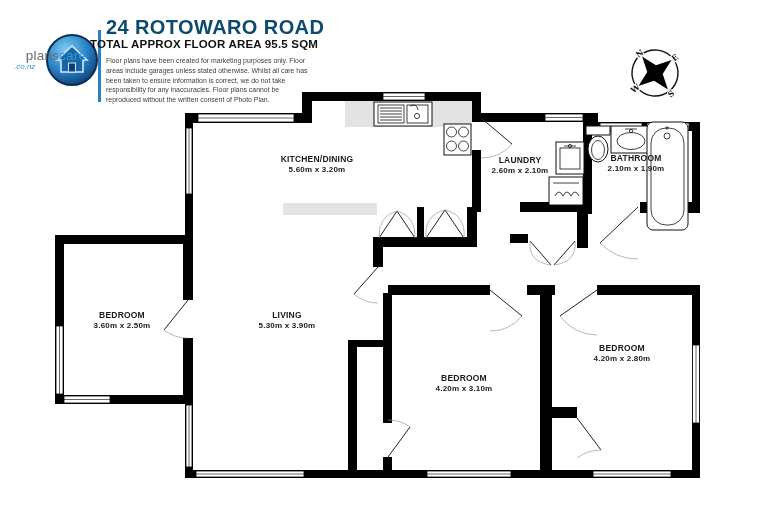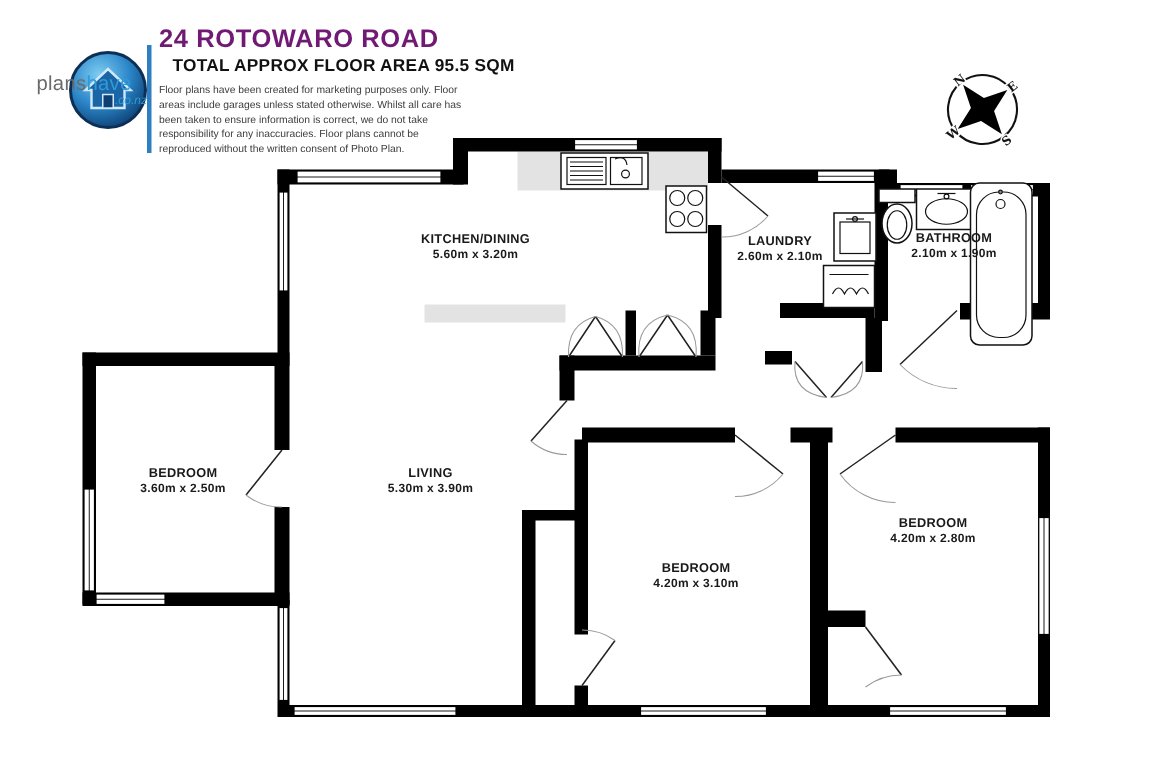--- a/index.html
+++ b/index.html
@@ -1,29 +1,29 @@
 <!DOCTYPE html>
 <html><head>
 <meta charset="utf-8">
 <style>
   html,body{margin:0;padding:0;background:#ffffff;}
   #stage{position:relative;width:768px;height:512px;background:#ffffff;overflow:hidden;
          font-family:"Liberation Sans",sans-serif;}
   #brand-line{position:absolute;left:98px;top:30px;width:3px;height:72px;background:#2d7fc1;}
-  #title{position:absolute;left:106px;top:16px;font-size:17px;font-weight:bold;color:#701a75;
+  #title{position:absolute;left:106px;top:16px;font-size:20px;font-weight:bold;color:#0c4a6e;
          letter-spacing:.4px;}
-  #subtitle{position:absolute;left:115px;top:38px;font-size:11.5px;font-weight:bold;color:#111;
+  #subtitle{position:absolute;left:90px;top:38px;font-size:11.5px;font-weight:bold;color:#111;
          letter-spacing:.2px;}
   #disclaimer{position:absolute;left:106px;top:56px;width:230px;font-size:6.9px;line-height:1.42;
          color:#3c3c3c;}
   #disclaimer span{display:block;}
   #logo-word{position:absolute;left:14px;top:48px;width:84px;text-align:center;font-size:13.5px;
          color:#6b6b6b;letter-spacing:.2px;}
   #logo-word .plan{color:#2e9bd6;}
-  #logo-domain{position:absolute;left:14px;top:62px;width:84px;text-align:right;font-size:8px;
+  #logo-domain{position:absolute;left:14px;top:62px;width:84px;font-size:8px;
          color:#2e9bd6;font-style:italic;}
   .logo-box{position:absolute;left:30px;top:34px;width:84px;height:76px;}
   svg text{font-family:"Liberation Sans",sans-serif;}
   .room-name,.room-dims{font-weight:bold;fill:#1a1a1a;letter-spacing:.2px;}
   .room-name{font-size:8.5px;}
   .room-dims{font-size:8px;}
   .wall{fill:#000;}
   .win{fill:#fff;stroke:#000;stroke-width:0.8;}
   .winline{stroke:#000;stroke-width:0.6;}
   .leaf{stroke:#222;stroke-width:1;fill:none;}
@@ -46,21 +46,21 @@
           <stop offset="0%" stop-color="#7ecdf2"></stop>
           <stop offset="55%" stop-color="#2a85c8"></stop>
           <stop offset="100%" stop-color="#0d3f72"></stop>
         </radialGradient>
       </defs>
       <circle cx="42" cy="26" r="25" fill="url(#lg)" stroke="#0d2f55" stroke-width="2"></circle>
       <polygon points="42,12 27,26 31,26 31,38 53,38 53,26 57,26" fill="#1b64a5" stroke="#cfe9fa" stroke-width="1.6"></polygon>
       <rect x="38.5" y="29" width="7" height="9" fill="#0d3f72" stroke="#cfe9fa" stroke-width="1"></rect>
     </svg>
   </div>
-  <div id="logo-word"><span>plans</span><span class="plan">have</span></div>
+  <div id="logo-word"><span>plans</span><span class="plan">care</span></div>
   <div id="logo-domain">.co.nz</div>
   <div id="brand-line"></div>
 
   <div id="title">24 ROTOWARO ROAD</div>
   <div id="subtitle">TOTAL APPROX FLOOR AREA 95.5 SQM</div>
   <div id="disclaimer">
     <span>Floor plans have been created for marketing purposes only. Floor</span>
     <span>areas include garages unless stated otherwise. Whilst all care has</span>
     <span>been taken to ensure information is correct, we do not take</span>
     <span>responsibility for any inaccuracies. Floor plans cannot be</span>

